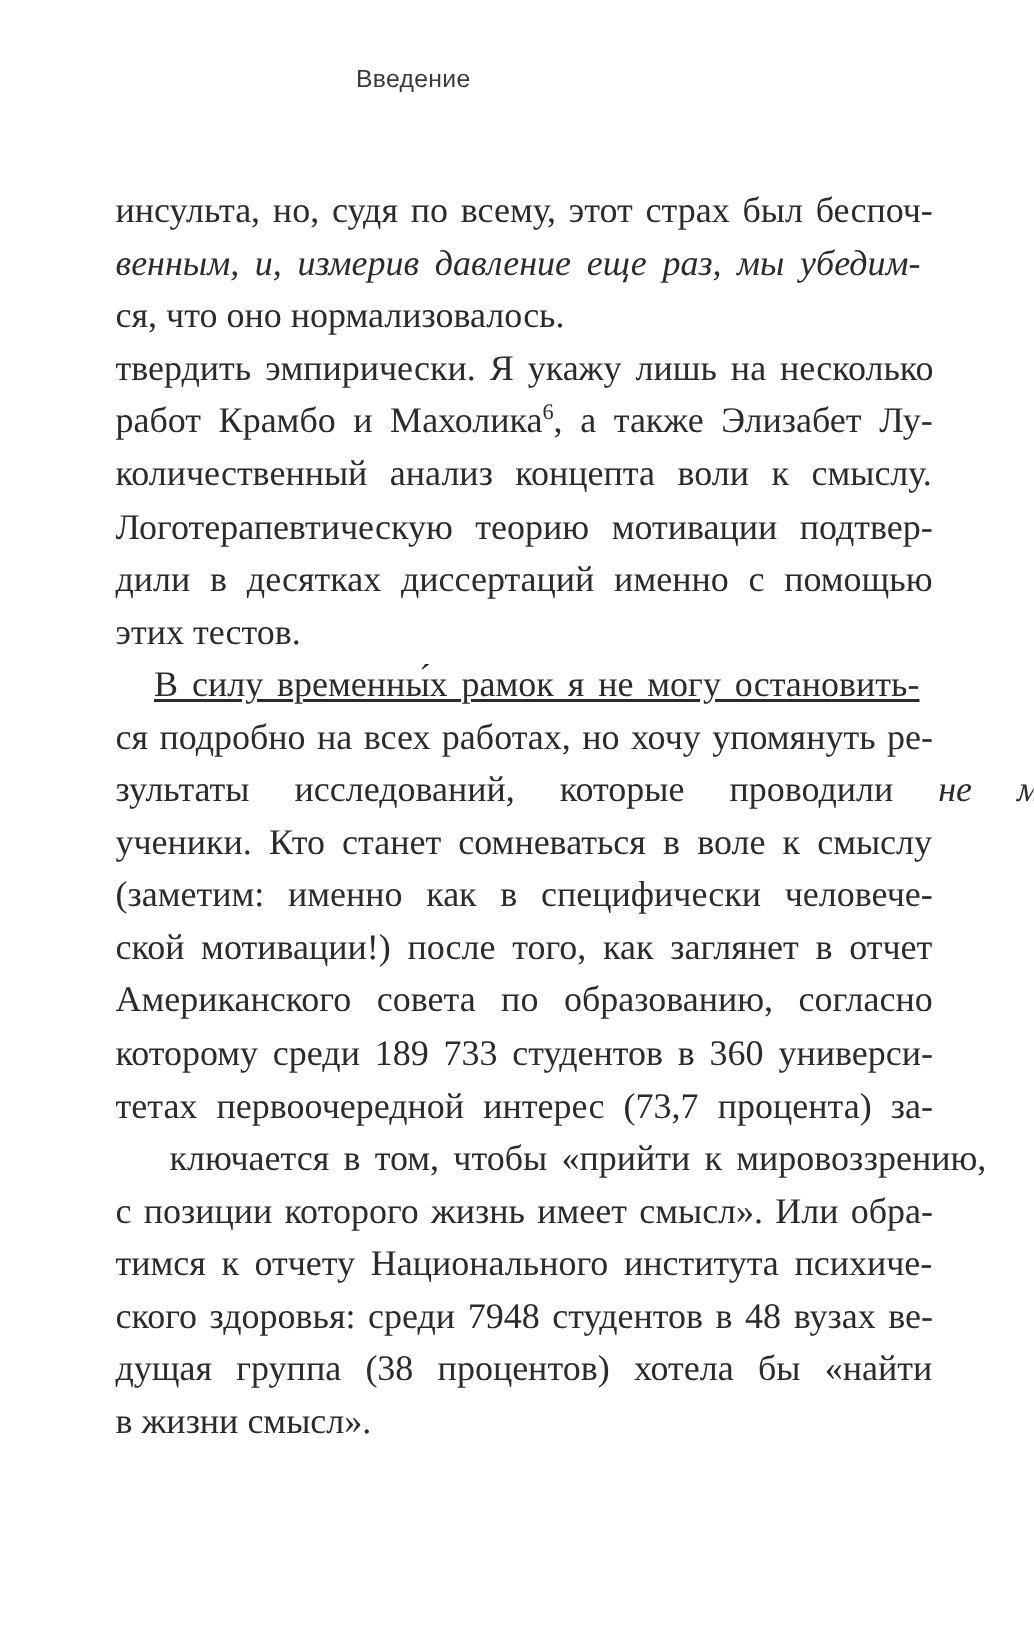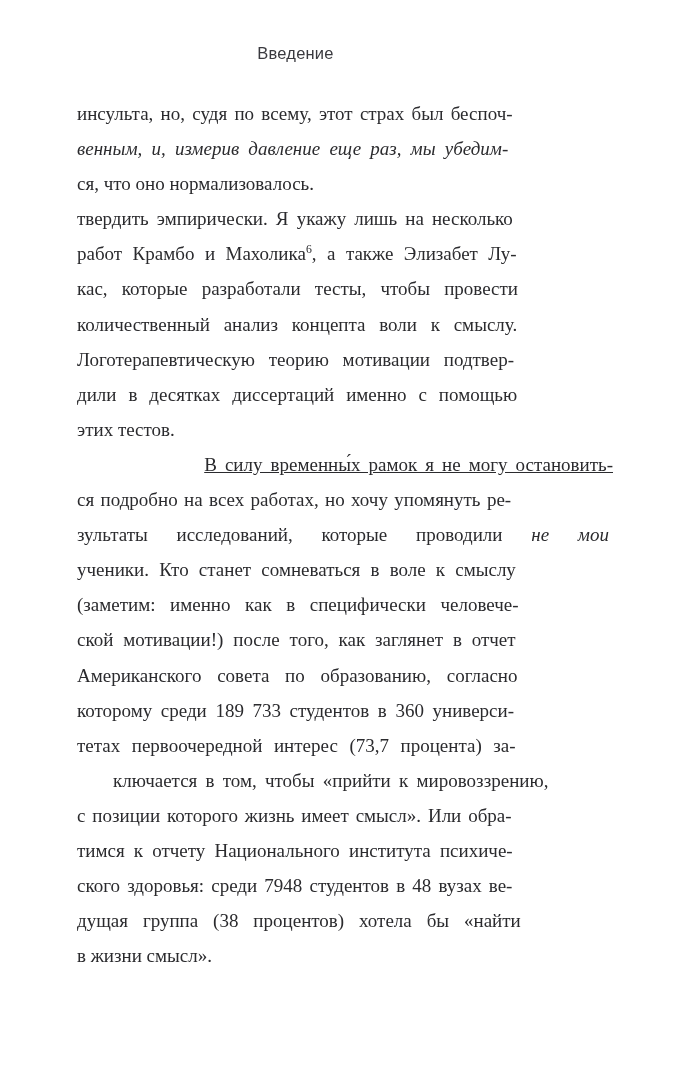--- a/index.html
+++ b/index.html
@@ -29,30 +29,29 @@
     position: absolute;
     top: 44px;
     left: 0;
     width: 551px;
     text-align: center;
     font-family: "Liberation Sans", "DejaVu Sans", sans-serif;
     font-size: 16.5px;
     letter-spacing: 0.2px;
     color: #3a3a3f;
     line-height: 1.2;
-    padding-left: 20px;
   }
 
   
   .textblock {
     position: absolute;
-    top: 96px;
+    top: 124px;
     left: 77px;
     width: 536px;
-    font-size: 19px;
+    font-size: 24px;
     line-height: 35.1px;
     color: #2b2b2e;
   }
 
   .indent { display: inline-block; width: 34px; }
 
   .ital { font-style: italic; }
 
   sup.fn {
     font-size: 0.62em;
@@ -92,23 +91,20 @@
       </div>
       <div class="left-align">ся, что оно нормализовалось.</div>
     </div>
 
     <div>
       <div class="just">
         <span style="word-spacing: 3.33333px;">твердить эмпирически. Я укажу лишь на несколько</span>
       </div>
       <div class="just">
         <span style="word-spacing: 5.71429px;">работ Крамбо и Махолика<sup class="fn">6</sup>, а также Элизабет Лу-</span>
-      </div>
-      <div class="just">
-        <span style="word-spacing: 9.4px;">кас, которые разработали тесты, чтобы провести</span>
       </div>
       <div class="just">
         <span style="word-spacing: 9px;">количественный анализ концепта воли к смыслу.</span>
       </div>
       <div class="just">
         <span style="word-spacing: 9px;">Логотерапевтическую теорию мотивации подтвер-</span>
       </div>
       <div class="just">
         <span style="word-spacing: 7.16667px;">дили в десятках диссертаций именно с помощью</span>
       </div>

